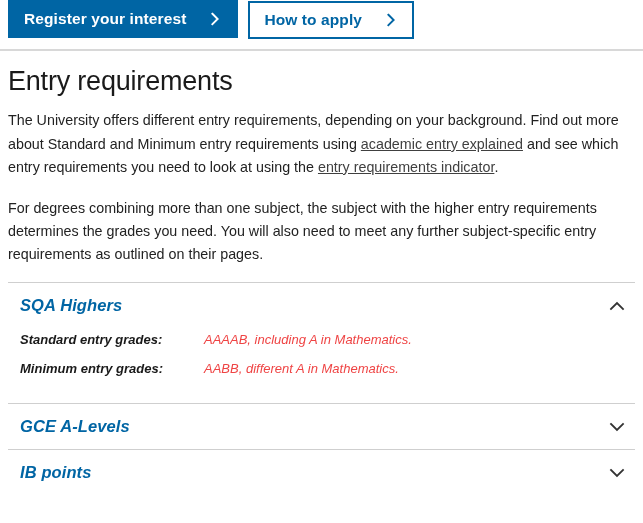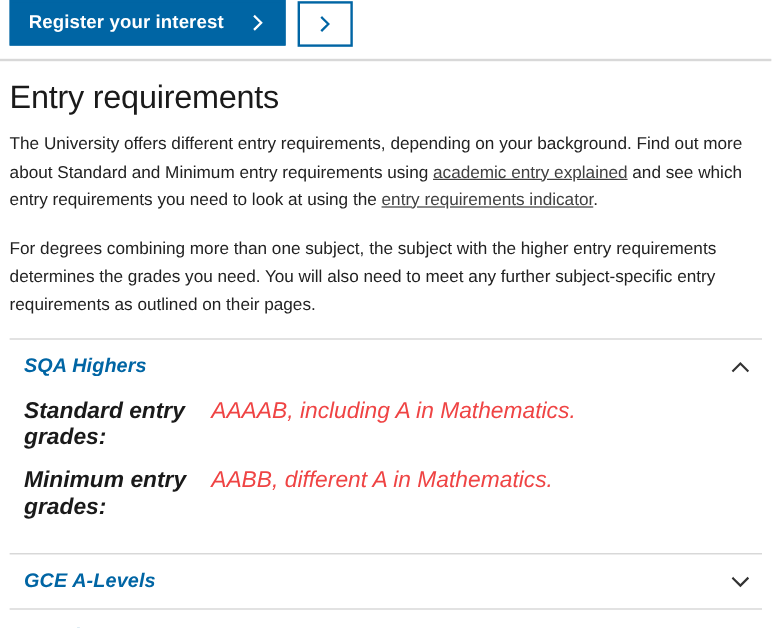--- a/index.html
+++ b/index.html
@@ -130,21 +130,22 @@
     justify-content: center;
     color: #333333;
   }
   .acc-panel {
     padding: 4px 12px 18px 12px;
   }
   .req-row {
     display: flex;
     align-items: flex-start;
     margin-bottom: 14px;
-    font-size: 19px;
+    font-size: 13px;
+    gap: 28px;
   }
   .req-row:last-child { margin-bottom: 9px; }
   .req-label {
     font-weight: bold;
     width: 156px;
     flex: none;
     color: #1a1a1a;
   }
   .req-value {
     color: #ef4444;
@@ -158,20 +159,21 @@
   <div class="button-bar">
     <div class="btn btn-primary">
       <span>Register your interest</span>
       <span class="chev">
         <svg viewBox="0 0 16 16" width="14" height="14" aria-hidden="true">
           <path d="M5 2 L11 8 L5 14" fill="none" stroke="#ffffff" stroke-width="2.2" stroke-linecap="square"></path>
         </svg>
       </span>
     </div>
     <div class="btn btn-secondary">
+      <span>How to apply</span>
       <span class="chev">
         <svg viewBox="0 0 16 16" width="14" height="14" aria-hidden="true">
           <path d="M5 2 L11 8 L5 14" fill="none" stroke="#0065a4" stroke-width="2.2" stroke-linecap="square"></path>
         </svg>
       </span>
     </div>
   </div>
 
   <div class="top-rule"></div>
 

